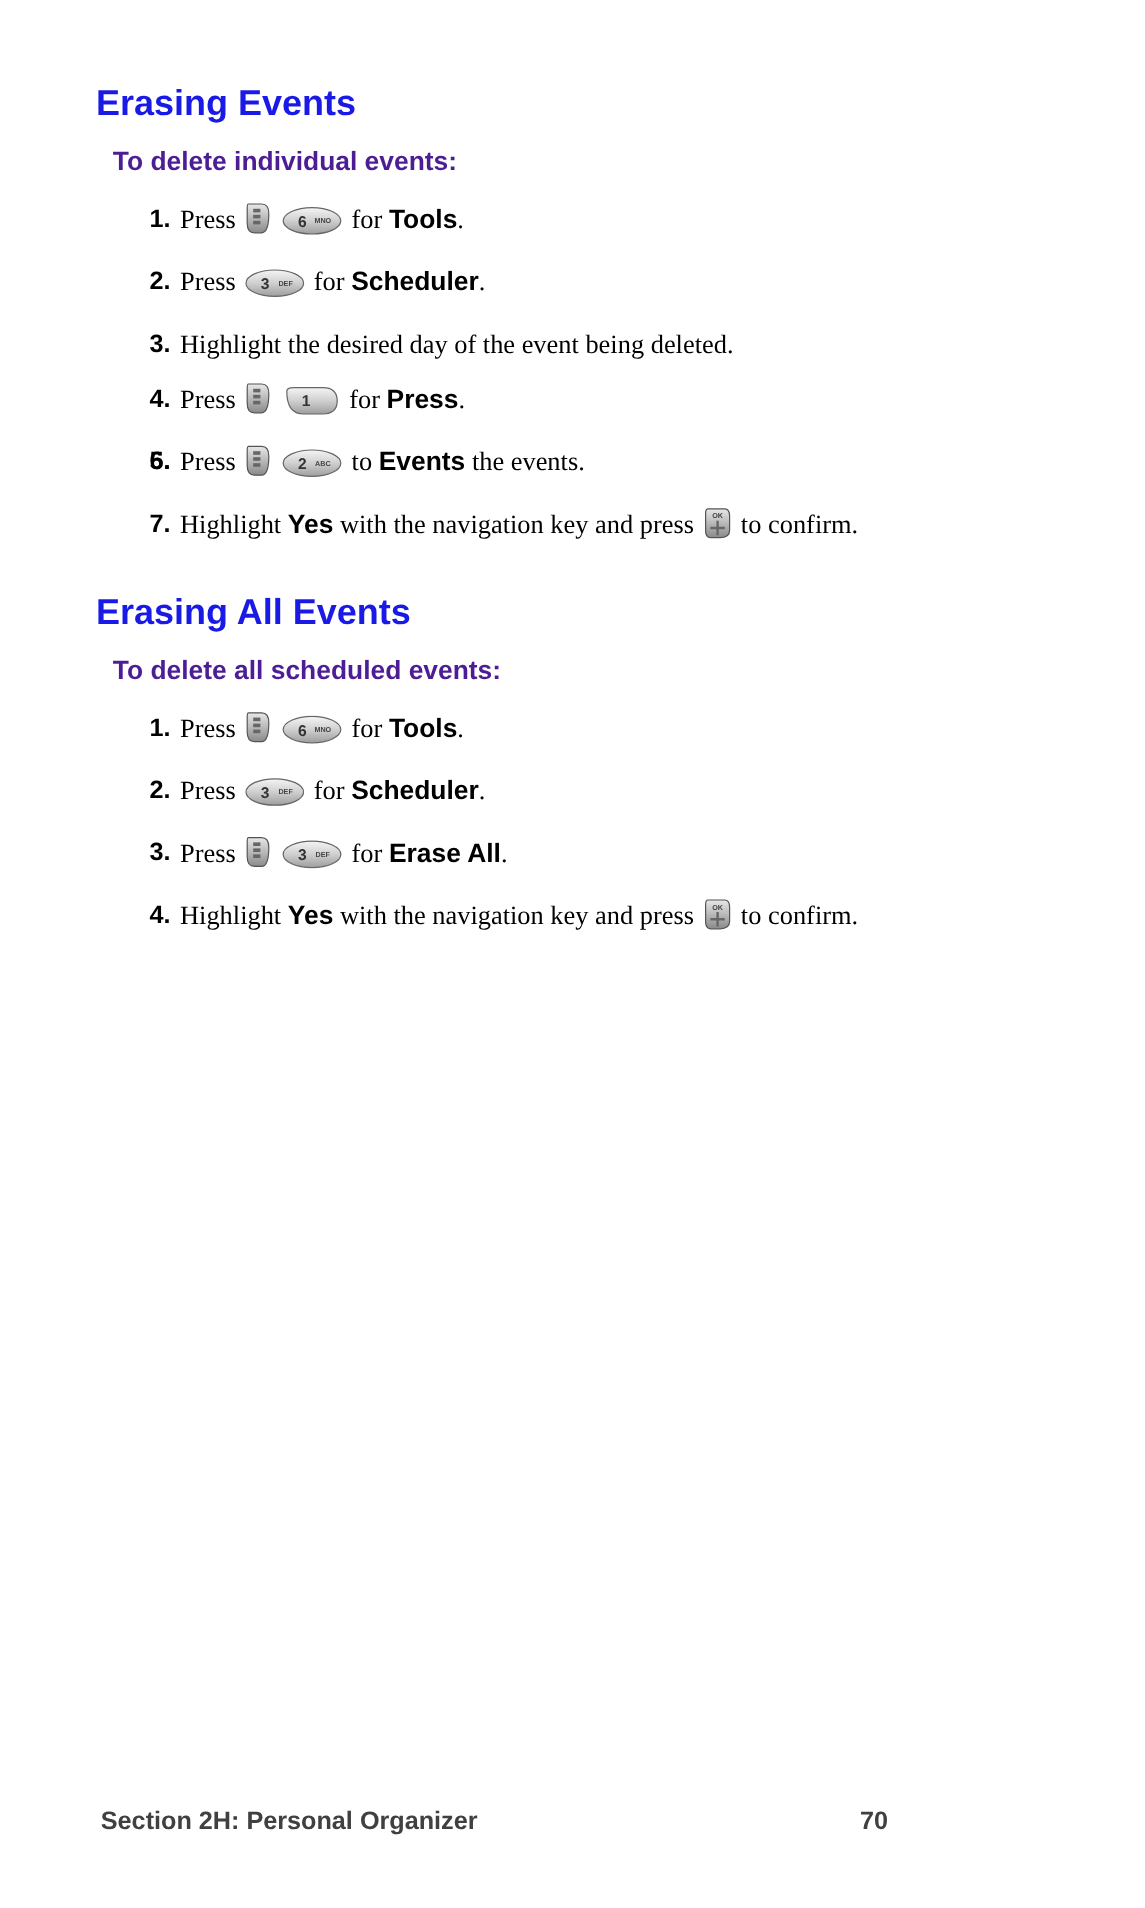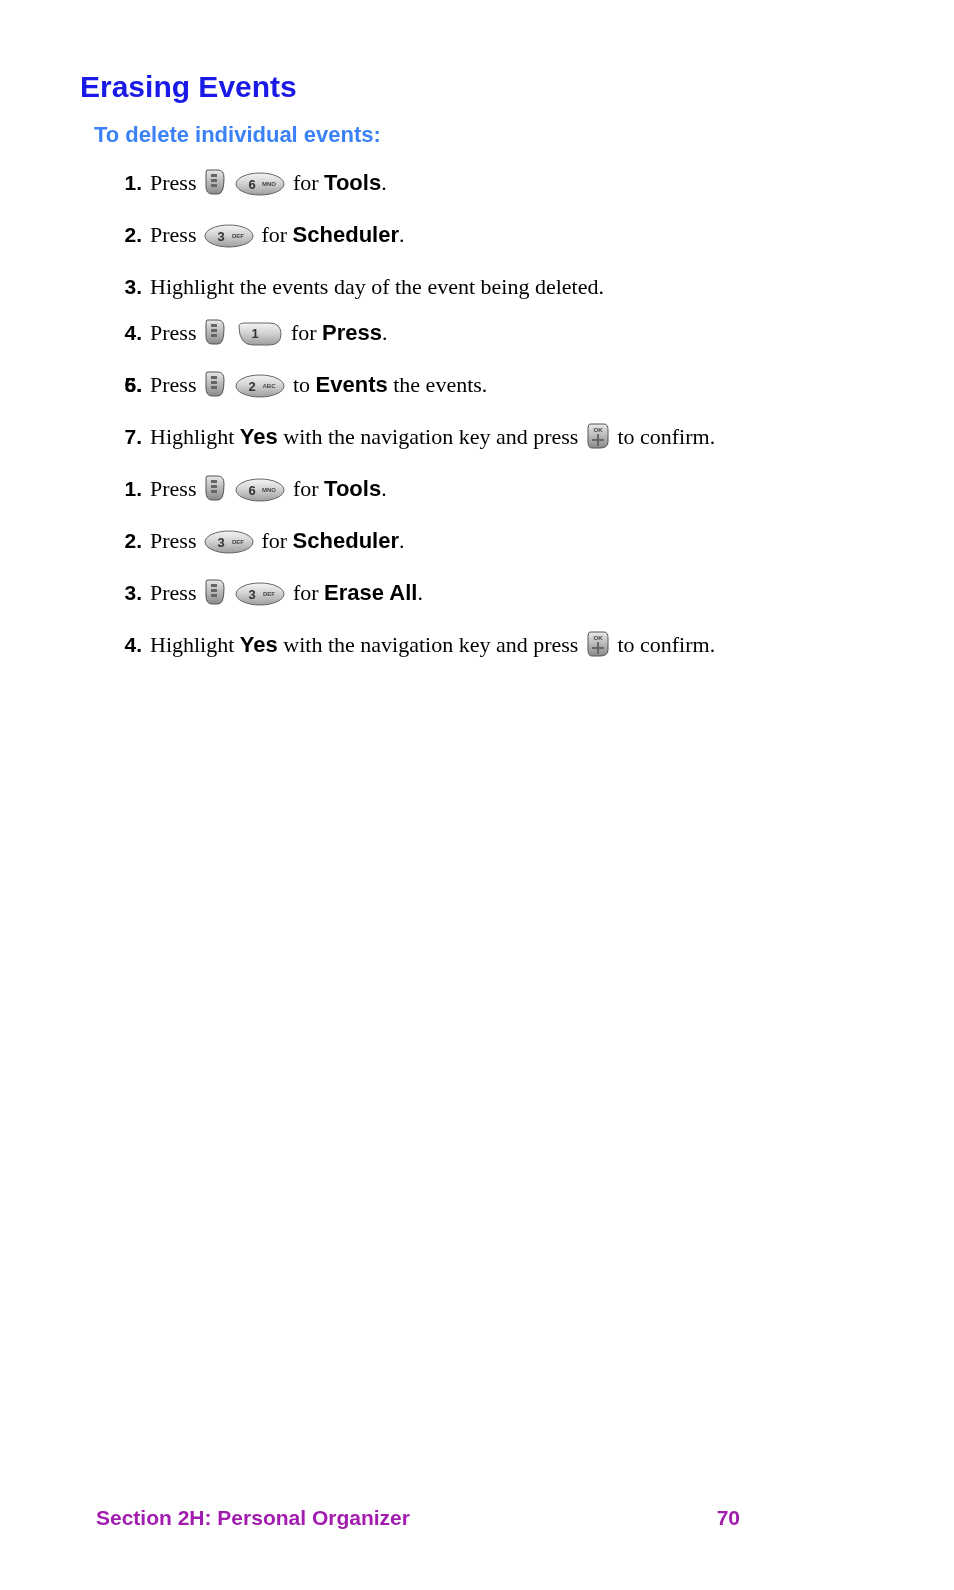--- a/index.html
+++ b/index.html
@@ -25,21 +25,21 @@
     color: #1a1ae6;
     font-size: 30px;
     margin: 0 0 18px 0;
   }
   .heading2 {
     margin-top: 34px;
   }
   .subheading {
     font-family: Arial, Helvetica, sans-serif;
     font-weight: bold;
-    color: #3b82f6;
+    color: #4c1d95;
     font-size: 22px;
     margin: 0 0 18px 14px;
   }
   ol.steps {
     list-style: none;
     margin: 0;
     padding: 0 0 0 70px;
   }
   ol.steps > li {
     position: relative;
@@ -65,27 +65,27 @@
   }
   
   .key-icon {
     display: inline-block;
     vertical-align: -6px;
     margin: 0 2px;
   }
   .footer {
     position: absolute;
     bottom: 60px;
-    left: 96px;
+    left: 84px;
     right: 80px;
     display: flex;
     justify-content: space-between;
     font-family: Arial, Helvetica, sans-serif;
     font-weight: bold;
-    color: #a21caf;
+    color: #404040;
     font-size: 21px;
   }
 </style>
 </head>
 <body>
 
 <svg width="0" height="0" style="position:absolute">
   <defs>
     <linearGradient id="gradKey" x1="0" y1="0" x2="0" y2="1">
       <stop offset="0%" stop-color="#f5f5f5"></stop>
@@ -132,39 +132,41 @@
           </svg></span> <span class="key-icon"><svg width="50" height="24" viewBox="0 0 50 24">
             <use href="#icon-pill-base"></use>
             <text x="17" y="17" font-family="Arial" font-size="13" font-weight="bold" fill="#333" text-anchor="middle">6</text>
             <text x="34" y="14" font-family="Arial" font-size="6" font-weight="bold" fill="#444" text-anchor="middle">MNO</text>
           </svg></span><span> for </span><span class="bold">Tools</span><span>.</span></li>
       <li><span class="num">2.</span><span>Press </span><span class="key-icon"><svg width="50" height="24" viewBox="0 0 50 24">
             <use href="#icon-pill-base"></use>
             <text x="17" y="17" font-family="Arial" font-size="13" font-weight="bold" fill="#333" text-anchor="middle">3</text>
             <text x="34" y="14" font-family="Arial" font-size="6" font-weight="bold" fill="#444" text-anchor="middle">DEF</text>
           </svg></span><span> for </span><span class="bold">Scheduler</span><span>.</span></li>
-      <li><span class="num">3.</span><span>Highlight the events day of the event being deleted.</span></li>
+      <li><span class="num">3.</span><span>Highlight the desired day of the event being deleted.</span></li>
       <li><span class="num">4.</span><span>Press </span><span class="key-icon"><svg width="22" height="28" viewBox="0 0 22 28">
             <use href="#icon-menu-key"></use>
           </svg></span> <span class="key-icon"><svg width="48" height="24" viewBox="0 0 48 24">
             <use href="#icon-key-1"></use>
           </svg></span><span> for </span><span class="bold">Press</span><span>.</span></li>
       <li><span class="num">5.</span></li>
       <li><span class="num">6.</span><span>Press </span><span class="key-icon"><svg width="22" height="28" viewBox="0 0 22 28">
             <use href="#icon-menu-key"></use>
           </svg></span> <span class="key-icon"><svg width="50" height="24" viewBox="0 0 50 24">
             <use href="#icon-pill-base"></use>
             <text x="17" y="17" font-family="Arial" font-size="13" font-weight="bold" fill="#333" text-anchor="middle">2</text>
             <text x="34" y="14" font-family="Arial" font-size="6" font-weight="bold" fill="#444" text-anchor="middle">ABC</text>
           </svg></span><span> to </span><span class="bold">Events</span><span> the events.</span></li>
       <li><span class="num">7.</span><span>Highlight </span><span class="bold">Yes</span><span> with the navigation key and press </span><span class="key-icon"><svg width="24" height="28" viewBox="0 0 24 28">
             <use href="#icon-ok-key"></use>
           </svg></span><span> to confirm.</span></li>
     </ol>
 
+  <h2 class="heading heading2">Erasing All Events</h2>
+  <p class="subheading">To delete all scheduled events:</p>
   <ol class="steps" id="steps2">
       <li><span class="num">1.</span><span>Press </span><span class="key-icon"><svg width="22" height="28" viewBox="0 0 22 28">
             <use href="#icon-menu-key"></use>
           </svg></span> <span class="key-icon"><svg width="50" height="24" viewBox="0 0 50 24">
             <use href="#icon-pill-base"></use>
             <text x="17" y="17" font-family="Arial" font-size="13" font-weight="bold" fill="#333" text-anchor="middle">6</text>
             <text x="34" y="14" font-family="Arial" font-size="6" font-weight="bold" fill="#444" text-anchor="middle">MNO</text>
           </svg></span><span> for </span><span class="bold">Tools</span><span>.</span></li>
       <li><span class="num">2.</span><span>Press </span><span class="key-icon"><svg width="50" height="24" viewBox="0 0 50 24">
             <use href="#icon-pill-base"></use>

